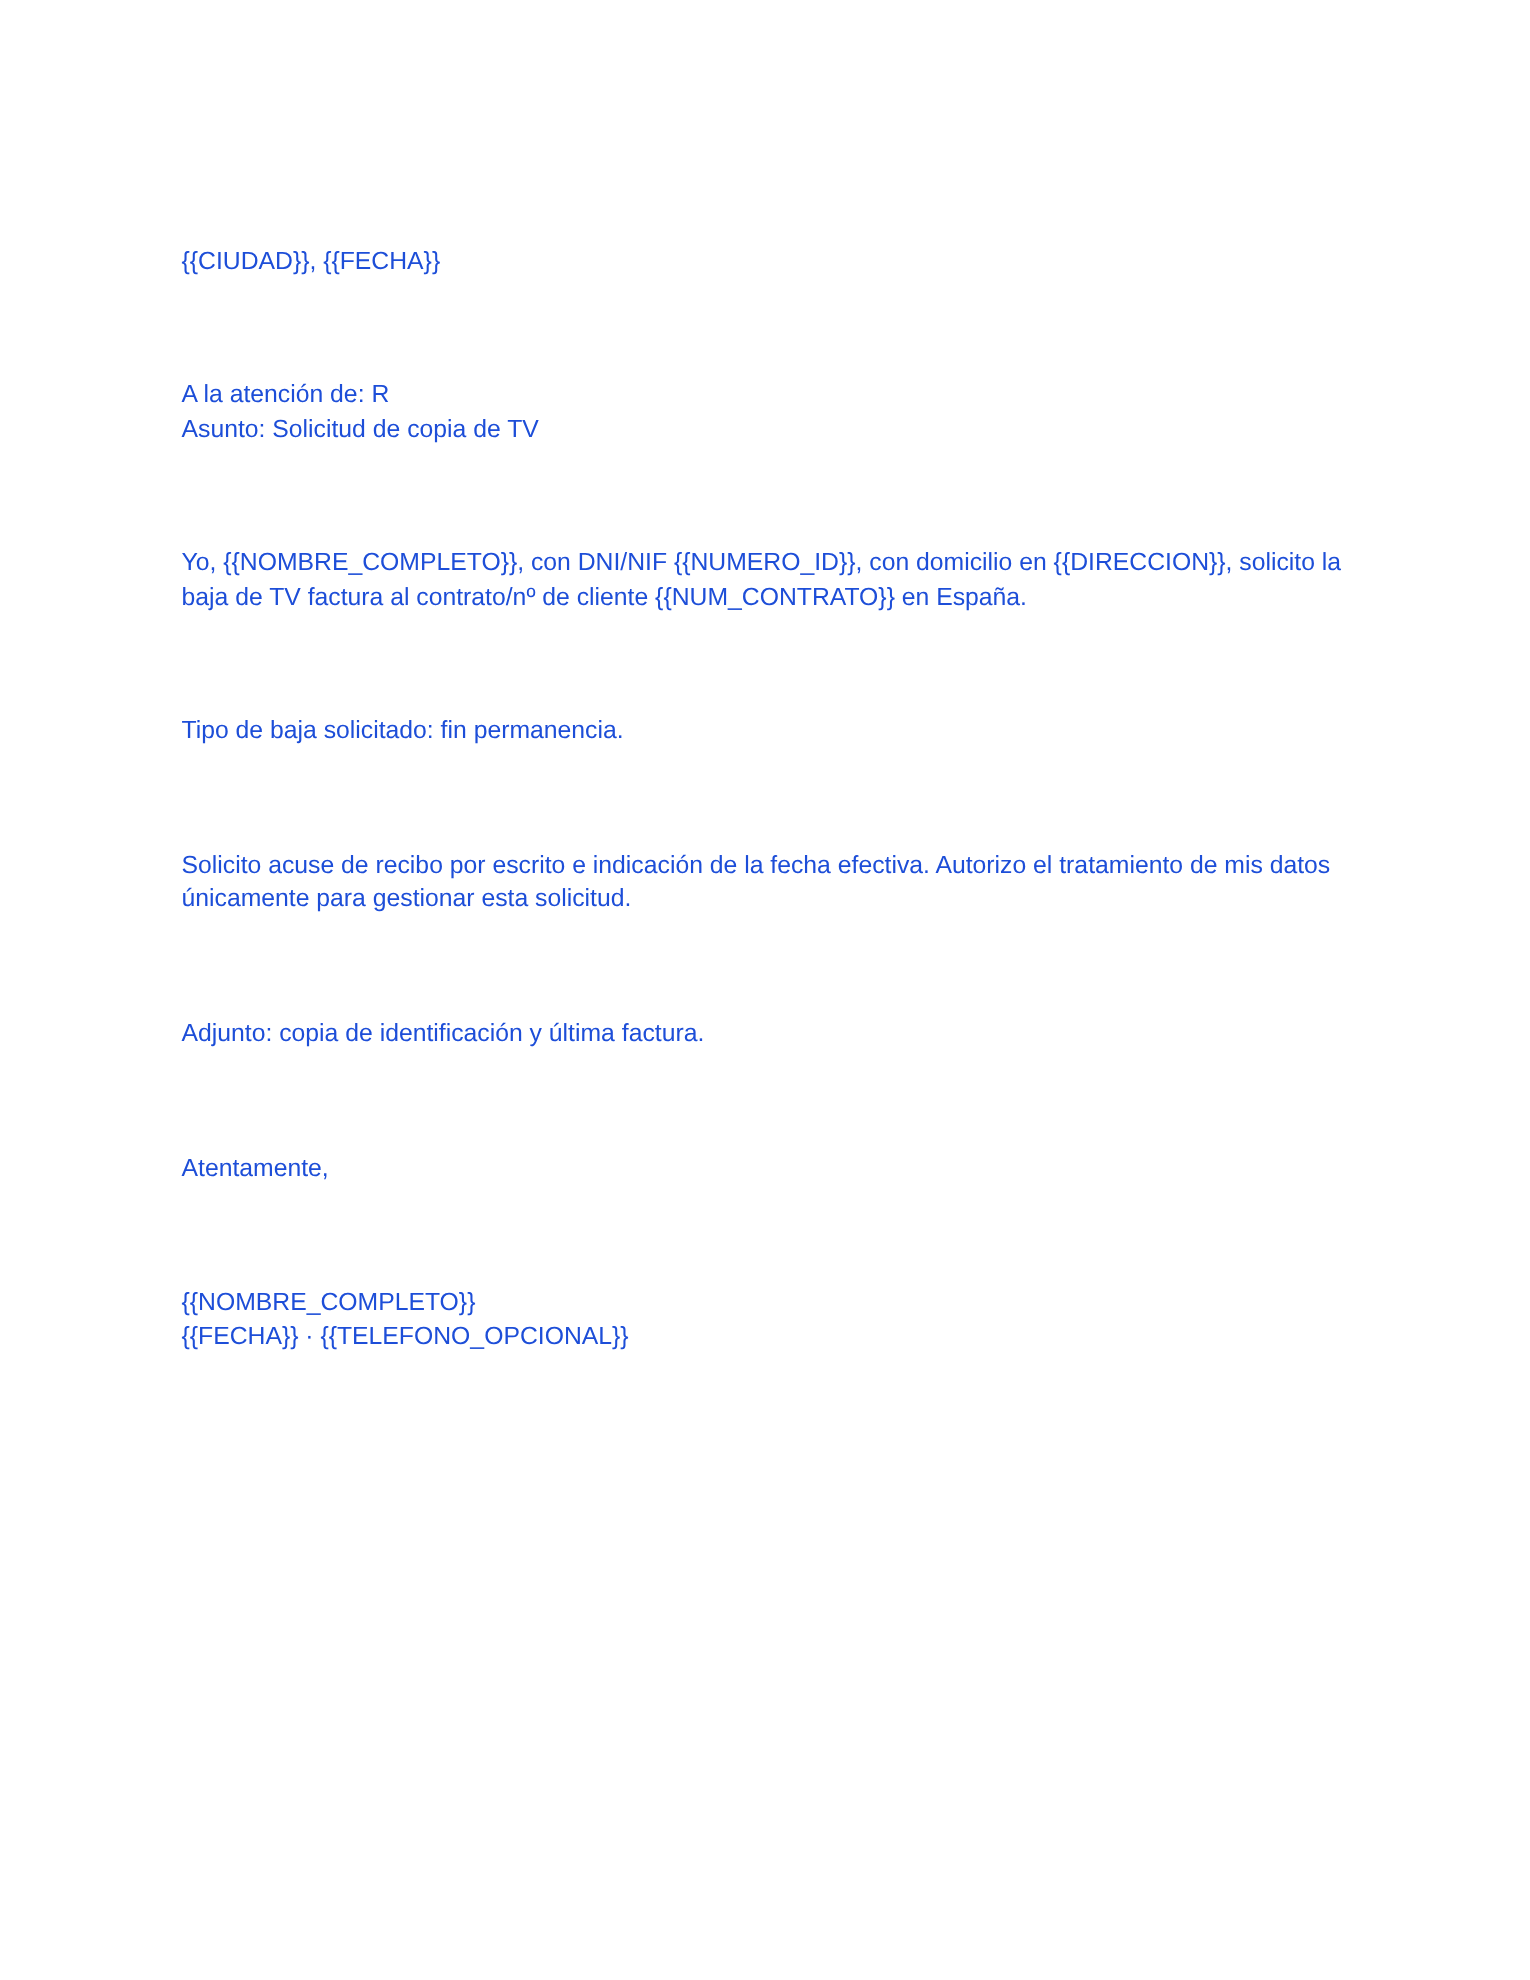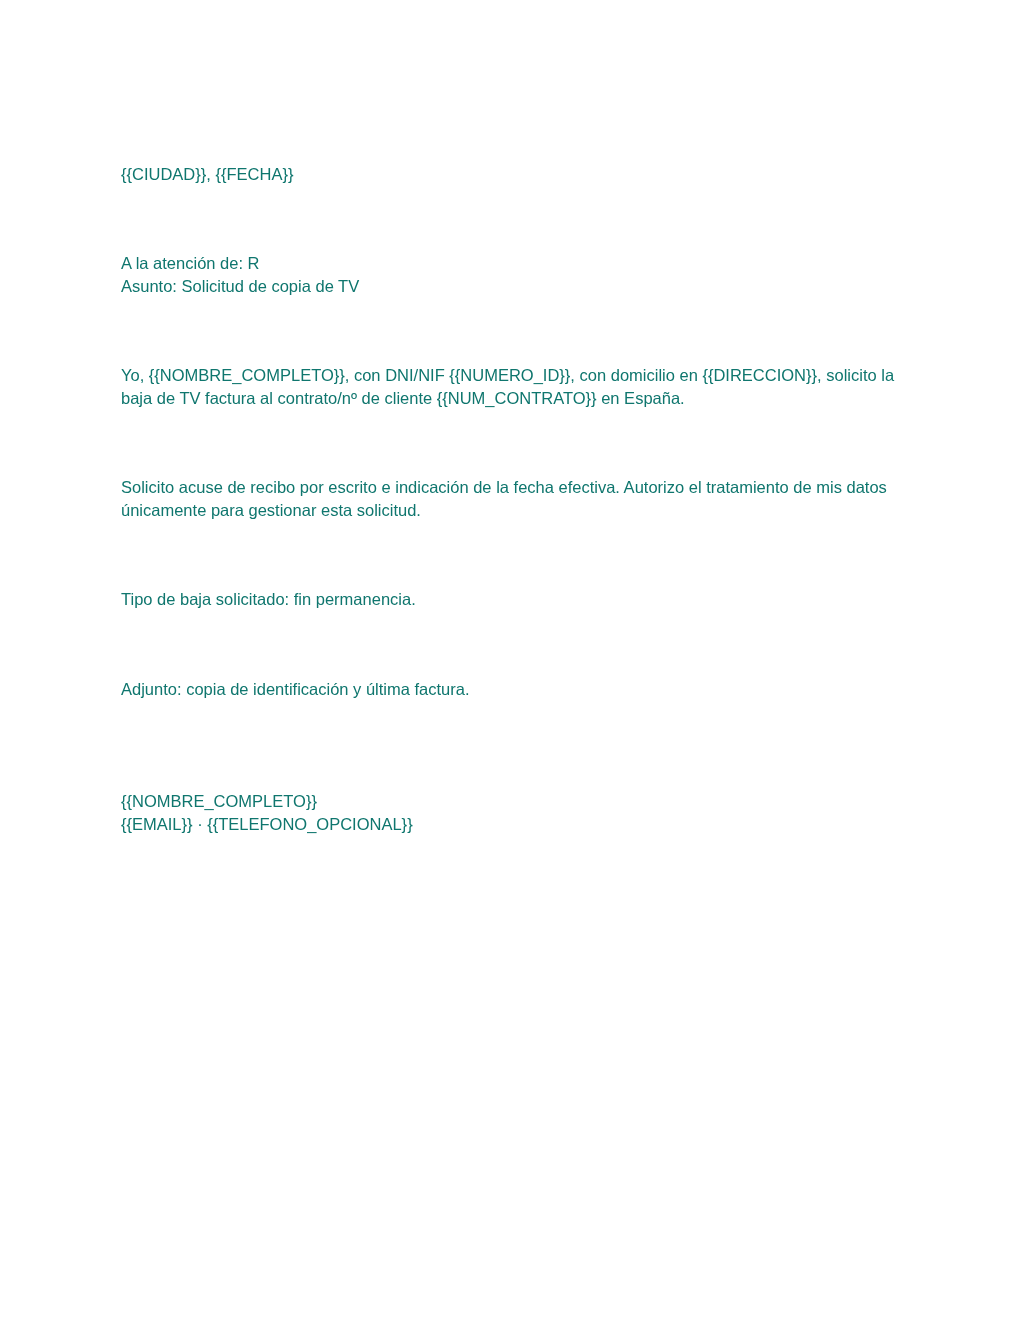--- a/index.html
+++ b/index.html
@@ -7,21 +7,21 @@
     padding: 0;
     background: #ffffff;
   }
   .page {
     position: relative;
     width: 1020px;
     height: 1320px;
     background: #ffffff;
     overflow: hidden;
     font-family: "Liberation Sans", "DejaVu Sans", sans-serif;
-    color: #0f766e;
+    color: #1d4ed8;
   }
   .doc-content {
     position: absolute;
     top: 118px;
     left: 121px;
     width: 782px;
     font-size: 16.5px;
     line-height: 22.4px;
     white-space: pre-line;
   }
@@ -43,24 +43,25 @@
 <div class="page">
   <div class="doc-content">
 
     <p class="para">{{CIUDAD}}, {{FECHA}}</p>
 
     <p class="para"><span class="line">A la atención de: R</span><br><span class="line">Asunto: Solicitud de copia de TV</span></p>
 
     <p class="para">Yo, {{NOMBRE_COMPLETO}}, con DNI/NIF {{NUMERO_ID}}, con domicilio en {{DIRECCION}}, solicito la
 baja de TV factura al contrato/nº de cliente {{NUM_CONTRATO}} en España.</p>
 
+    <p class="para">Tipo de baja solicitado: fin permanencia.</p>
+
     <p class="para">Solicito acuse de recibo por escrito e indicación de la fecha efectiva. Autorizo el tratamiento de mis datos
 únicamente para gestionar esta solicitud.</p>
 
-    <p class="para">Tipo de baja solicitado: fin permanencia.</p>
-
     <p class="para">Adjunto: copia de identificación y última factura.</p>
 
+    <p class="para">Atentamente,</p>
 
-    <p class="para"><span class="line">{{NOMBRE_COMPLETO}}</span><br><span class="line">{{EMAIL}} · {{TELEFONO_OPCIONAL}}</span></p>
+    <p class="para"><span class="line">{{NOMBRE_COMPLETO}}</span><br><span class="line">{{FECHA}} · {{TELEFONO_OPCIONAL}}</span></p>
 
   </div>
 </div>
 
 </body></html>

